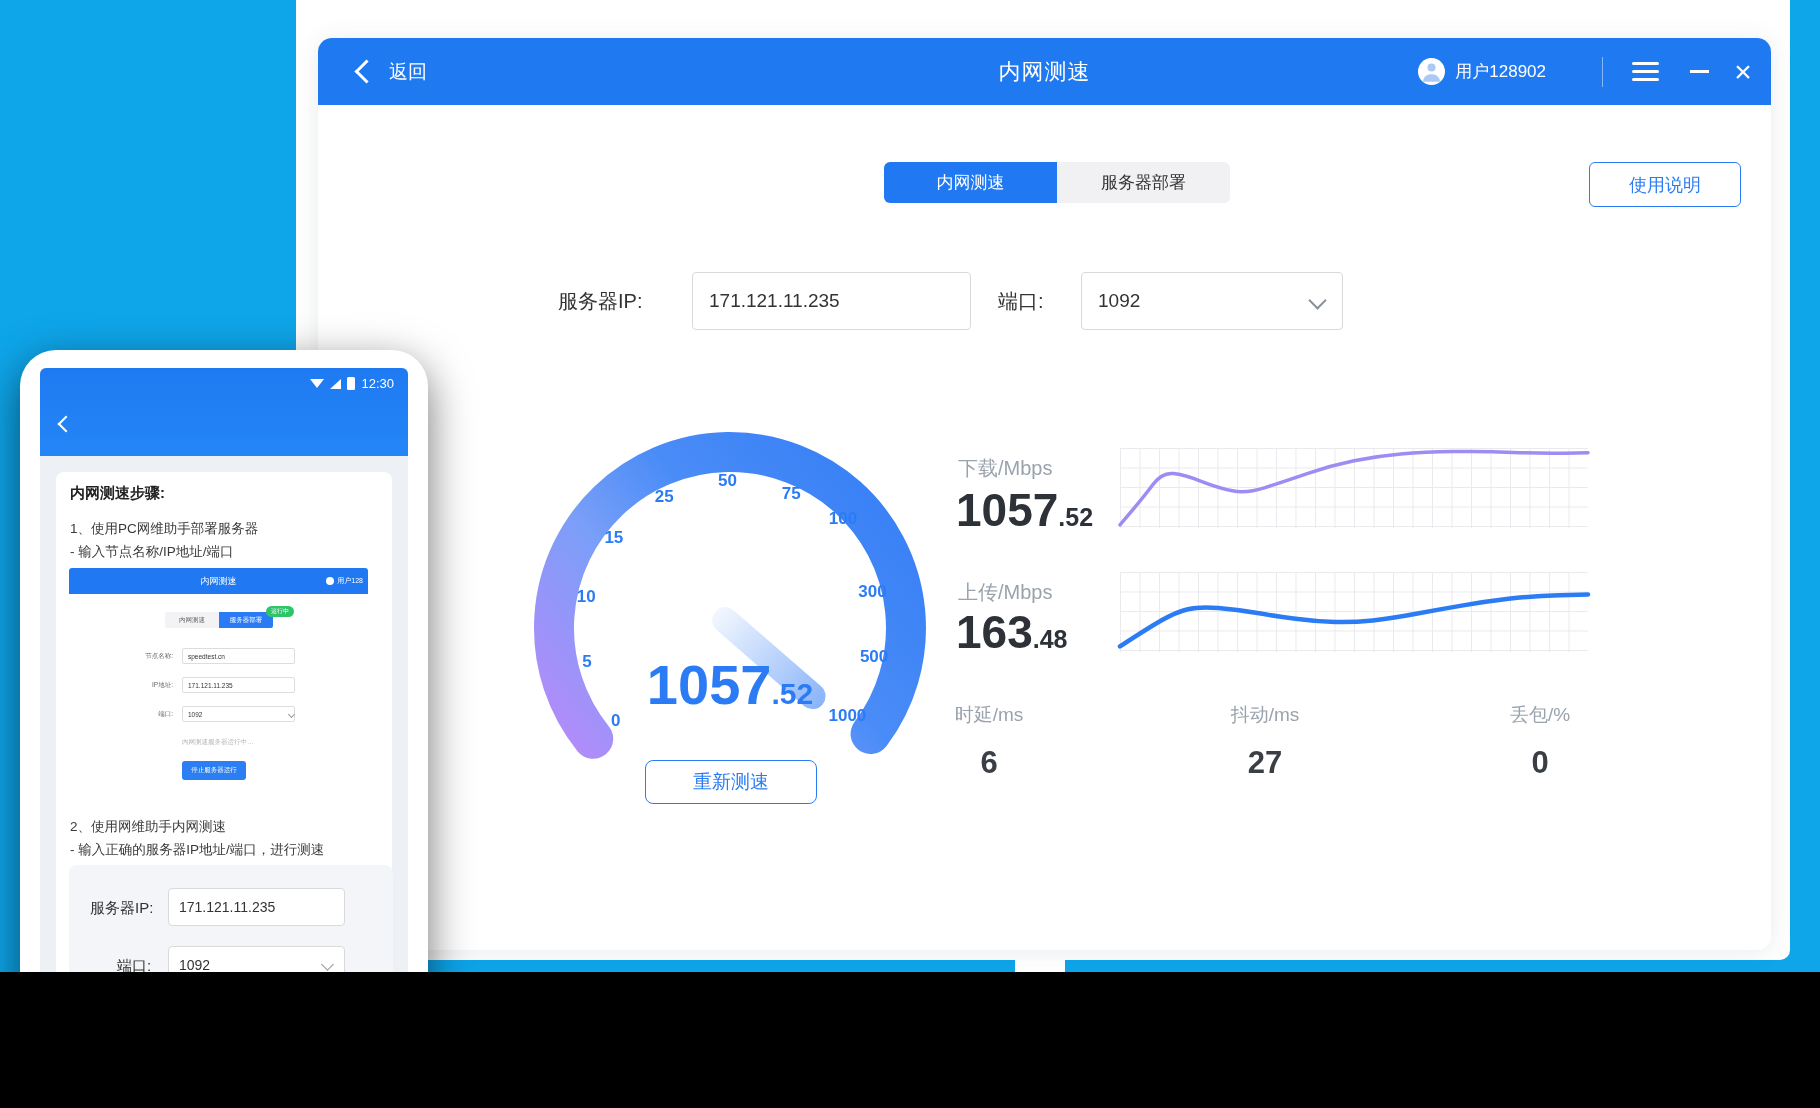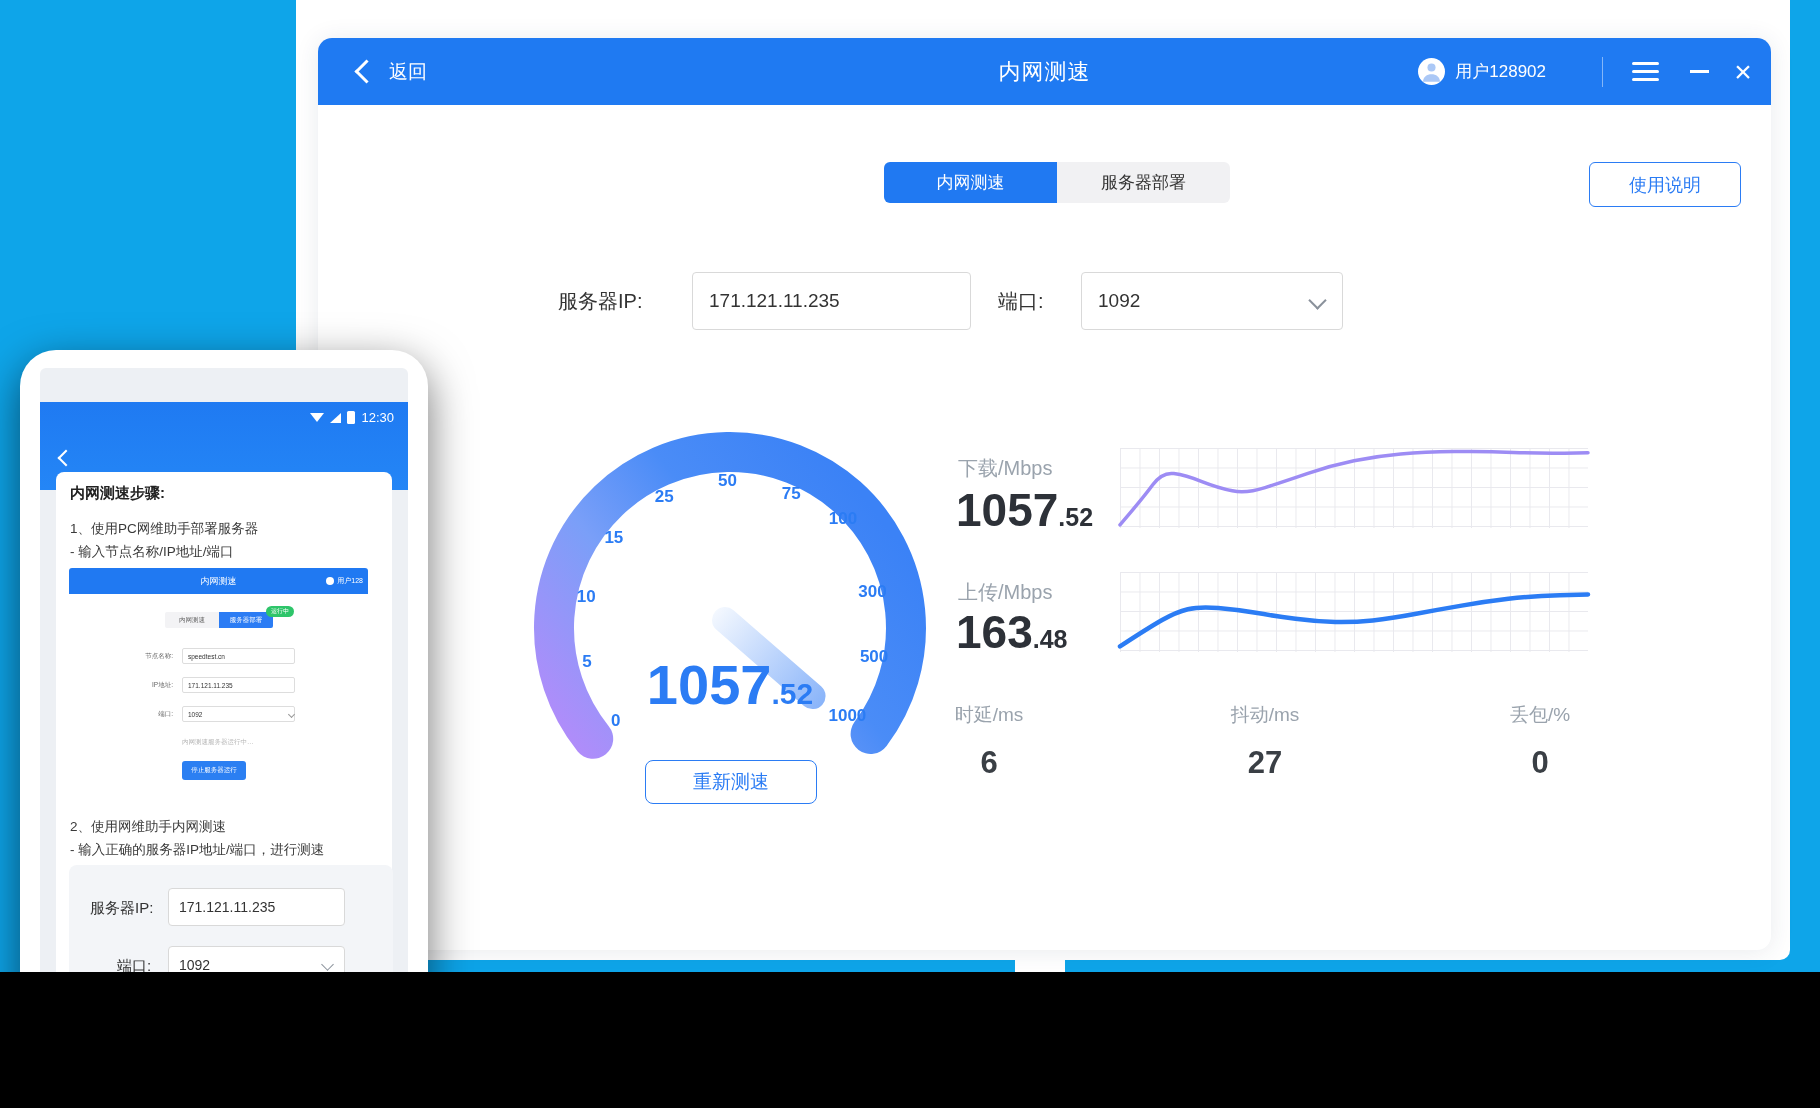--- a/index.html
+++ b/index.html
@@ -75,21 +75,21 @@
 
   
   .stat{position:absolute;width:200px;text-align:center;}
   .stat .s-label{font-size:19px;color:#9aa3ad;}
   .stat .s-value{font-size:31px;font-weight:600;color:#3a3f45;margin-top:17px;}
 
   
   #phone{left:20px;top:350px;width:408px;height:732px;background:#fff;border-radius:36px;
          box-shadow:0 14px 44px rgba(0,0,0,.55);}
   #p-screen{position:absolute;left:20px;top:18px;width:368px;height:698px;background:#edf0f4;border-radius:6px;overflow:hidden;}
-  #p-header{position:absolute;left:0;top:0;width:100%;height:88px;background:linear-gradient(180deg,#1f7af2,#2486f6);color:#fff;margin-top:34px;}
+  #p-header{position:absolute;left:0;top:0;width:100%;height:88px;background:linear-gradient(180deg,#1f7af2,#2486f6);color:#fff;}
   #p-status{position:absolute;right:14px;top:8px;display:flex;align-items:center;gap:6px;font-size:13px;}
   .i-wifi{width:0;height:0;border-left:7px solid transparent;border-right:7px solid transparent;border-top:9px solid #fff;}
   .i-signal{width:0;height:0;border-left:11px solid transparent;border-bottom:10px solid #fff;}
   .i-batt{width:8px;height:13px;background:#fff;border-radius:1.5px;}
   #p-back{position:absolute;left:20px;top:50px;width:10px;height:10px;border-left:2.5px solid #fff;border-bottom:2.5px solid #fff;transform:rotate(45deg);cursor:pointer;}
   #p-title{position:absolute;left:0;top:44px;width:100%;text-align:center;font-size:17px;font-weight:bold;}
 
   #p-card{position:absolute;left:16px;top:104px;width:336px;height:586px;background:#fff;border-radius:8px;}
   .p-h1{position:absolute;left:14px;font-size:15px;font-weight:bold;color:#222;}
   .p-line{position:absolute;left:14px;font-size:13.5px;color:#3a3a3a;}

